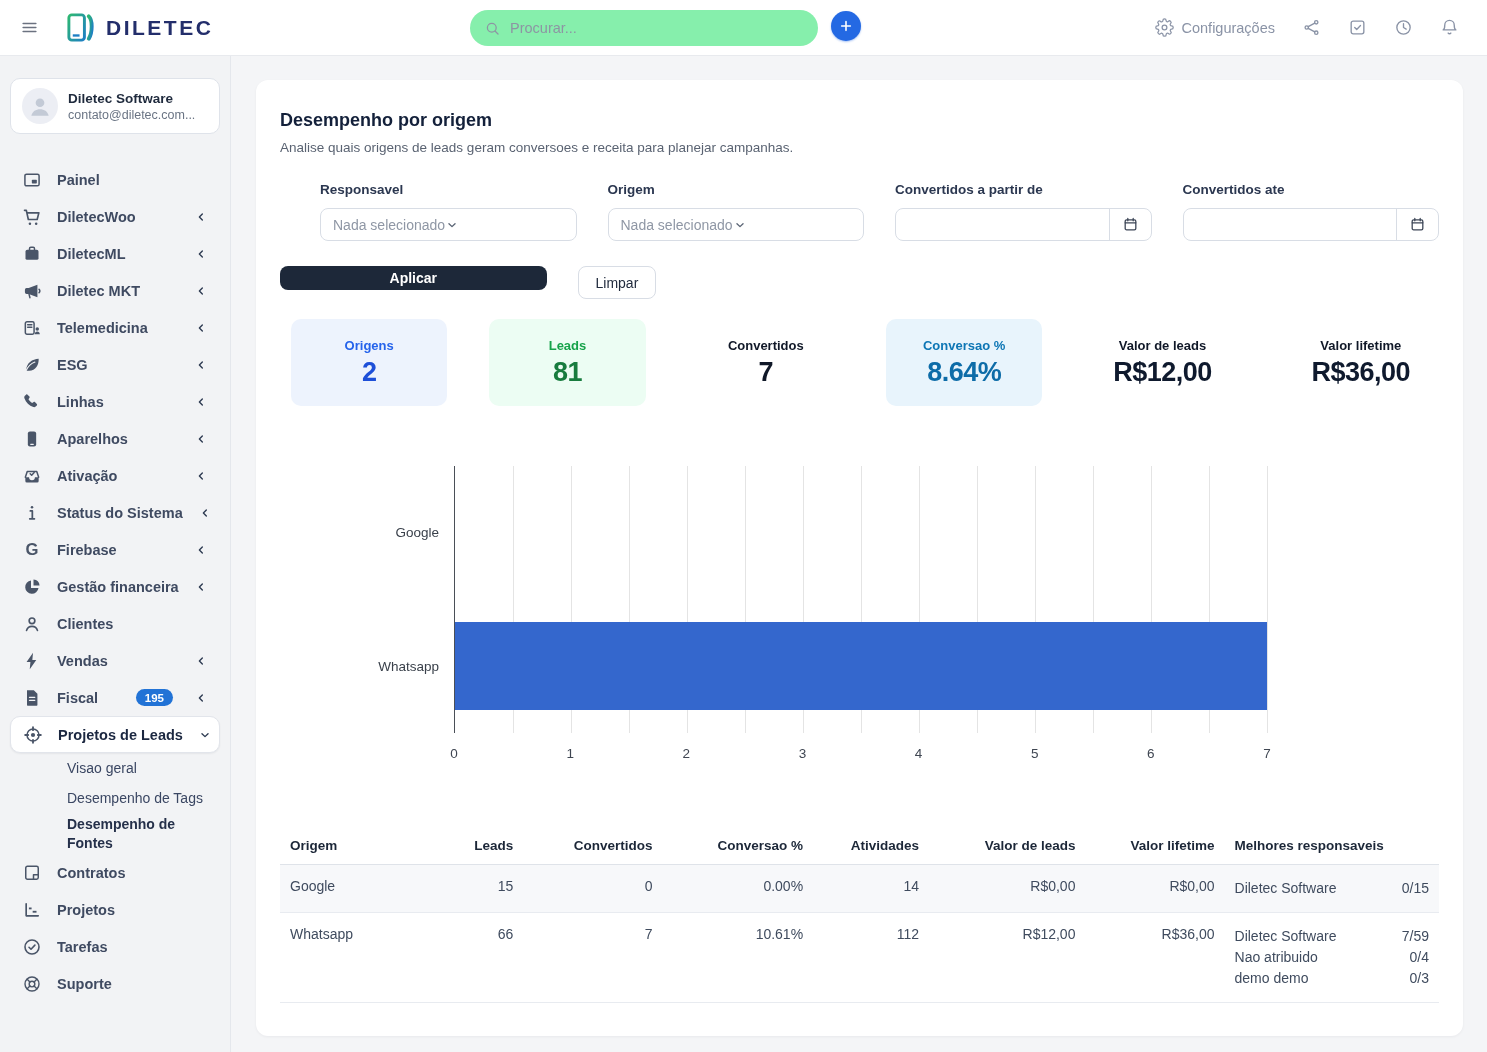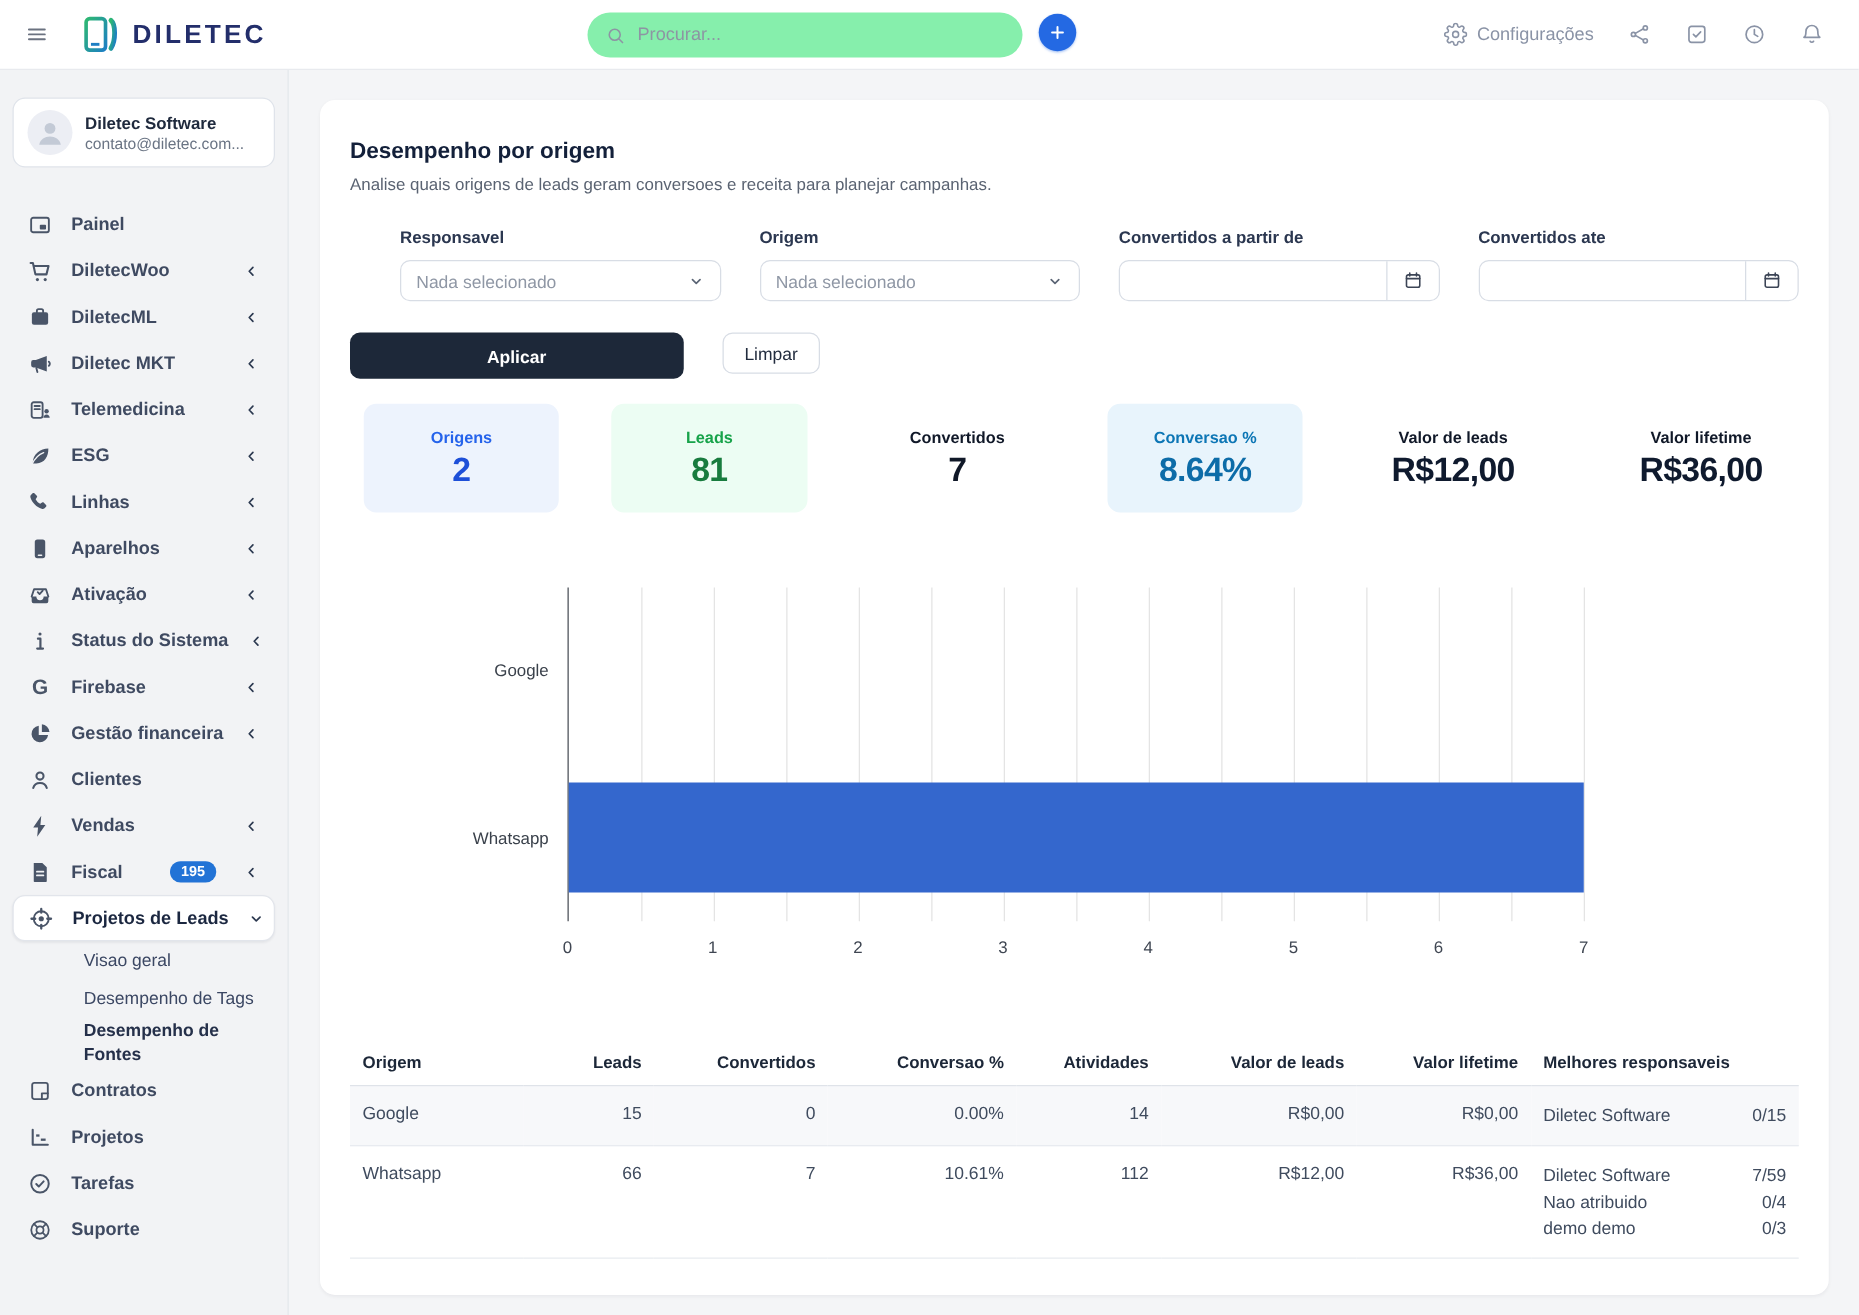--- a/index.html
+++ b/index.html
@@ -57,30 +57,30 @@
   .main { position:absolute; top:56px; left:232px; right:0; bottom:0; padding:24px 24px 0 24px; }
   .card { background:#fff; border-radius:12px; height:956px; padding:30px 24px 0 24px;
     box-shadow:0 1px 3px rgba(16,24,40,.05); overflow:hidden; }
   .page-title { font-size:18px; font-weight:700; color:#13203a; }
   .page-subtitle { font-size:13.5px; color:#5a6372; margin-top:9px; }
 
   .filters { margin-top:27px; display:grid; grid-template-columns:repeat(4,1fr); column-gap:31px;margin-left:40px; }
   .f-label { font-size:13.5px; font-weight:700; color:#2b3750; margin-bottom:11px; }
   .control { height:33px; border:1px solid #d8dde5; border-radius:8px; background:#fff;
     display:flex; align-items:center; }
-  .select { justify-content:space-between; padding:0 12px; cursor:pointer; }
+  .select { padding:0 12px; cursor:pointer; }
   .select .sel-value { font-size:14px; color:#8f97a5; }
   .select .sel-caret { color:#5b6575; }
   .date-ctl input { flex:1; border:none; outline:none; height:100%; padding:0 12px;
     font-size:14px; font-family:inherit; color:#374151; background:transparent; min-width:0; }
   .cal-btn { width:42px; align-self:stretch; border-left:1px solid #d8dde5; display:flex;
     align-items:center; justify-content:center; color:#3c4556; cursor:pointer; }
 
   .actions { margin-top:25px; display:grid; grid-template-columns:repeat(4,1fr); column-gap:31px; }
-  .btn-apply { height:37px; border-radius:8px; background:#1d2839; color:#fff; border:none;
+  .btn-apply { height:24px; border-radius:8px; background:#1d2839; color:#fff; border:none;
     font-size:14px; font-weight:700; font-family:inherit; cursor:pointer; width:100%; }
   .btn-clear { height:33px; border-radius:8px; background:#fff; border:1px solid #d8dde5;
     color:#222c3e; font-size:14px; font-weight:500; font-family:inherit; cursor:pointer;
     padding:0 17px; justify-self:start; }
 
   .stats { margin-top:20px; display:grid; grid-template-columns:repeat(6,1fr); column-gap:31px; }
   .stat-card { height:87px; border-radius:10px; display:flex; flex-direction:column;
     align-items:center; justify-content:center; gap:4px;margin-left:11px; }
   .stat-label { font-size:13px; font-weight:700; }
   .stat-value { font-size:27px; font-weight:700; letter-spacing:-.5px; }

